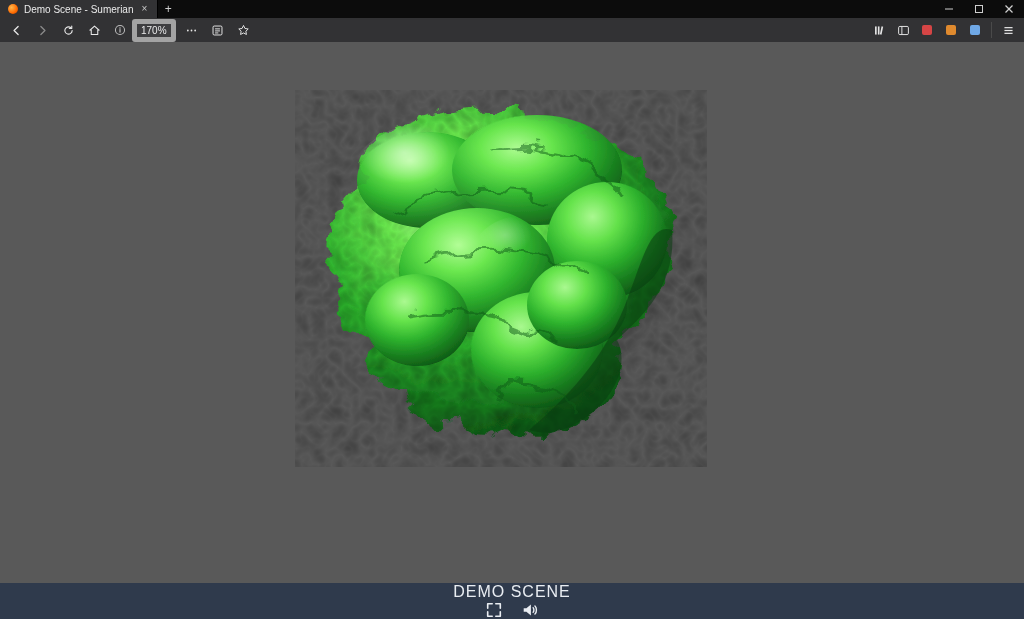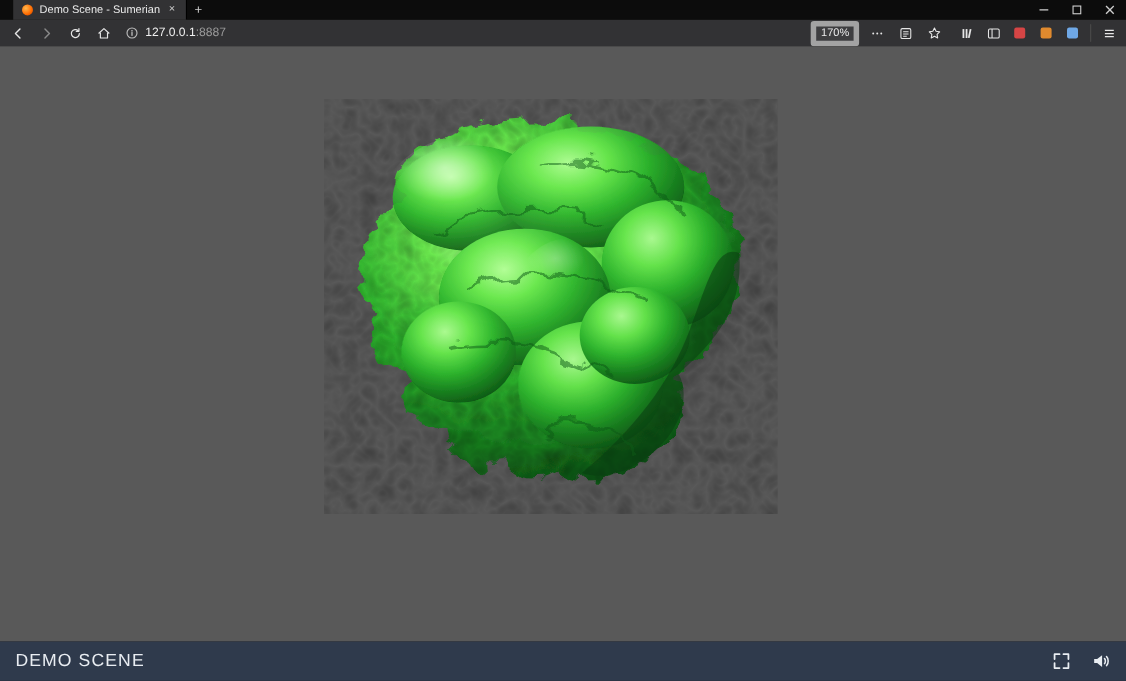--- a/index.html
+++ b/index.html
@@ -1,20 +1,20 @@
 <!DOCTYPE html>
 <html><head>
 <meta charset="utf-8">
 <style>
   * { box-sizing: border-box; margin: 0; padding: 0; }
   html, body { width: 1024px; height: 619px; font-family: "Segoe UI", Arial, sans-serif; overflow: hidden; background:#000; }
   .window { width:1024px; height:619px; display:flex; flex-direction:column; background:#0c0c0c; }
 
   
-  .titlebar { height:18px; background:#0c0c0c; display:flex; align-items:stretch; color:#ddd; font-size:10px;margin-left:12px; }
+  .titlebar { height:18px; background:#0c0c0c; display:flex; align-items:stretch; color:#ddd; font-size:10px; }
   .tab-strip { display:flex; align-items:stretch; flex:0 0 auto; }
   .tab { display:flex; align-items:center; gap:6px; padding:0 8px; background:#323234; border-right:1px solid #000; max-width:160px; }
   .tab-favicon { width:10px; height:10px; border-radius:50%; background:radial-gradient(circle at 35% 35%, #ffb84d 0%, #ff6a00 60%, #b03a00 100%); flex:0 0 auto; }
   .tab-title { white-space:nowrap; overflow:hidden; text-overflow:ellipsis; color:#eaeaea; font-size:10px; }
   .tab-close { color:#c8c8c8; font-size:10px; line-height:1; cursor:pointer; padding:0 2px; }
   .new-tab { width:20px; display:flex; align-items:center; justify-content:center; color:#cfcfcf; font-size:12px; cursor:pointer; }
   .titlebar-spacer { flex:1; }
   .win-controls { display:flex; }
   .win-btn { width:30px; display:flex; align-items:center; justify-content:center; color:#cfcfcf; cursor:pointer; }
   .win-btn svg { width:10px; height:10px; display:block; }
@@ -44,21 +44,21 @@
     background:radial-gradient(50% 50% at 54% 48%, rgba(0,0,0,0.28) 0%, rgba(0,0,0,0.22) 45%, rgba(0,0,0,0) 72%);
     filter:blur(6px);
   }
   .mesh-holder {
     position:absolute; left:48%; top:44%; transform:translate(-50%,-50%);
     width:430px; height:380px;
   }
   .mesh-holder svg { width:100%; height:100%; display:block; }
 
   
-  .bottombar { height:36px; background:#2f3a4c; display:flex; align-items:center; justify-content:space-between; padding:0 14px; color:#e9edf2; }
+  .bottombar { height:36px; background:#2f3a4c; display:flex; align-items:center; justify-content:space-between; padding:0 14px; color:#e9edf2;flex-direction:column; }
   .scene-title { font-size:16px; letter-spacing:1px; font-weight:400; }
   .bb-icons { display:flex; align-items:center; gap:18px; }
   .bb-btn { cursor:pointer; color:#e9edf2; display:flex; align-items:center; }
   .bb-btn svg { width:18px; height:18px; display:block; }
 </style>
 </head>
 <body>
 
 <div class="window">
 
@@ -117,23 +117,20 @@
         </svg>
     </div>
 
     <div class="url-area">
       <span class="url-icon">
         <svg viewBox="0 0 14 14" width="12" height="12">
             <circle cx="7" cy="7" r="5.3" fill="none" stroke="currentColor" stroke-width="1.2"></circle>
             <circle cx="7" cy="4.6" r="0.9" fill="currentColor"></circle>
             <rect x="6.3" y="6" width="1.4" height="4" fill="currentColor"></rect>
           </svg>
-      </span>
-      <span class="url-text">
-        <span class="url-host">127.0.0.1</span><span class="url-rest">:8887</span>
       </span>
       <span class="zoom-badge">170%</span>
       <div class="tb-btn plain" title="Page actions">
         <svg viewBox="0 0 16 16">
             <circle cx="3.5" cy="8" r="1.1" fill="currentColor"></circle>
             <circle cx="8" cy="8" r="1.1" fill="currentColor"></circle>
             <circle cx="12.5" cy="8" r="1.1" fill="currentColor"></circle>
           </svg>
       </div>
       <div class="tb-btn plain">

